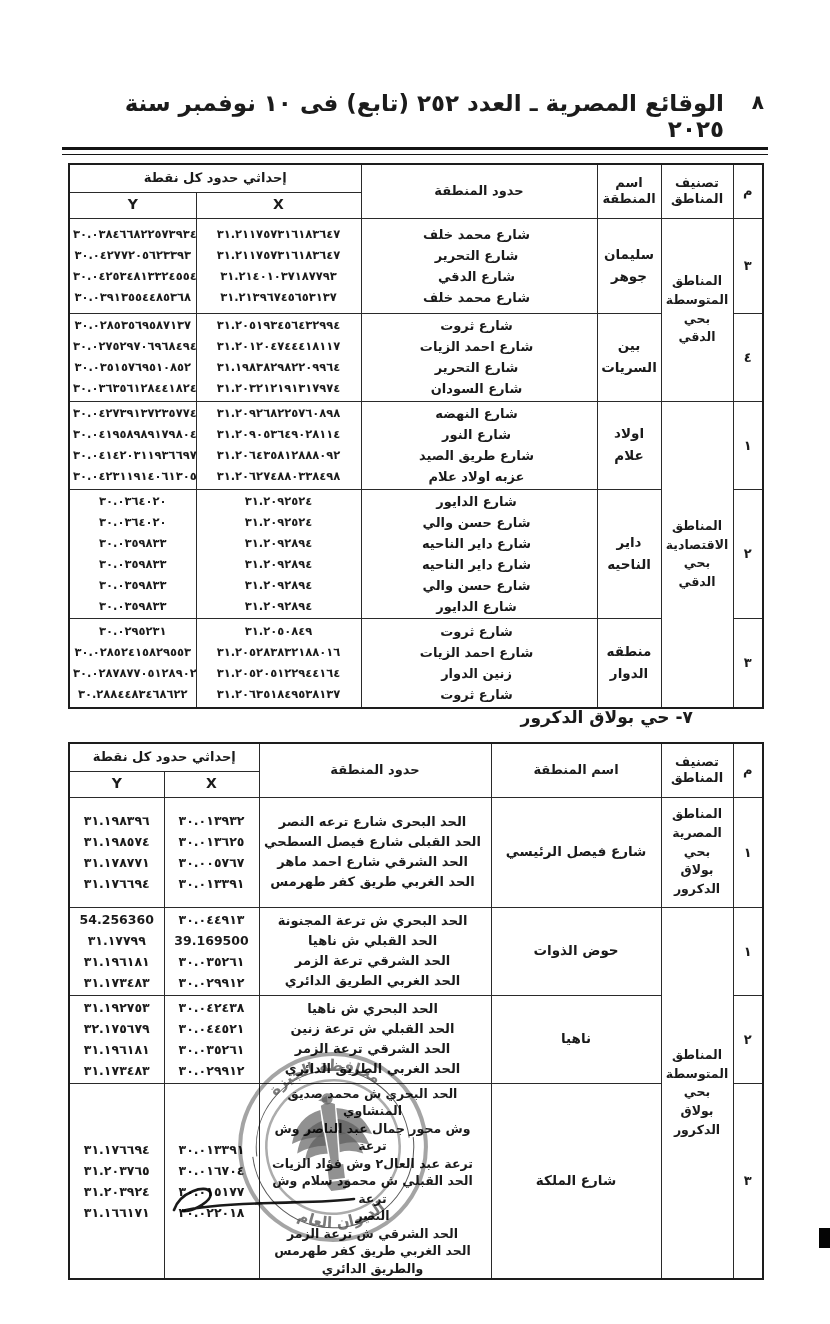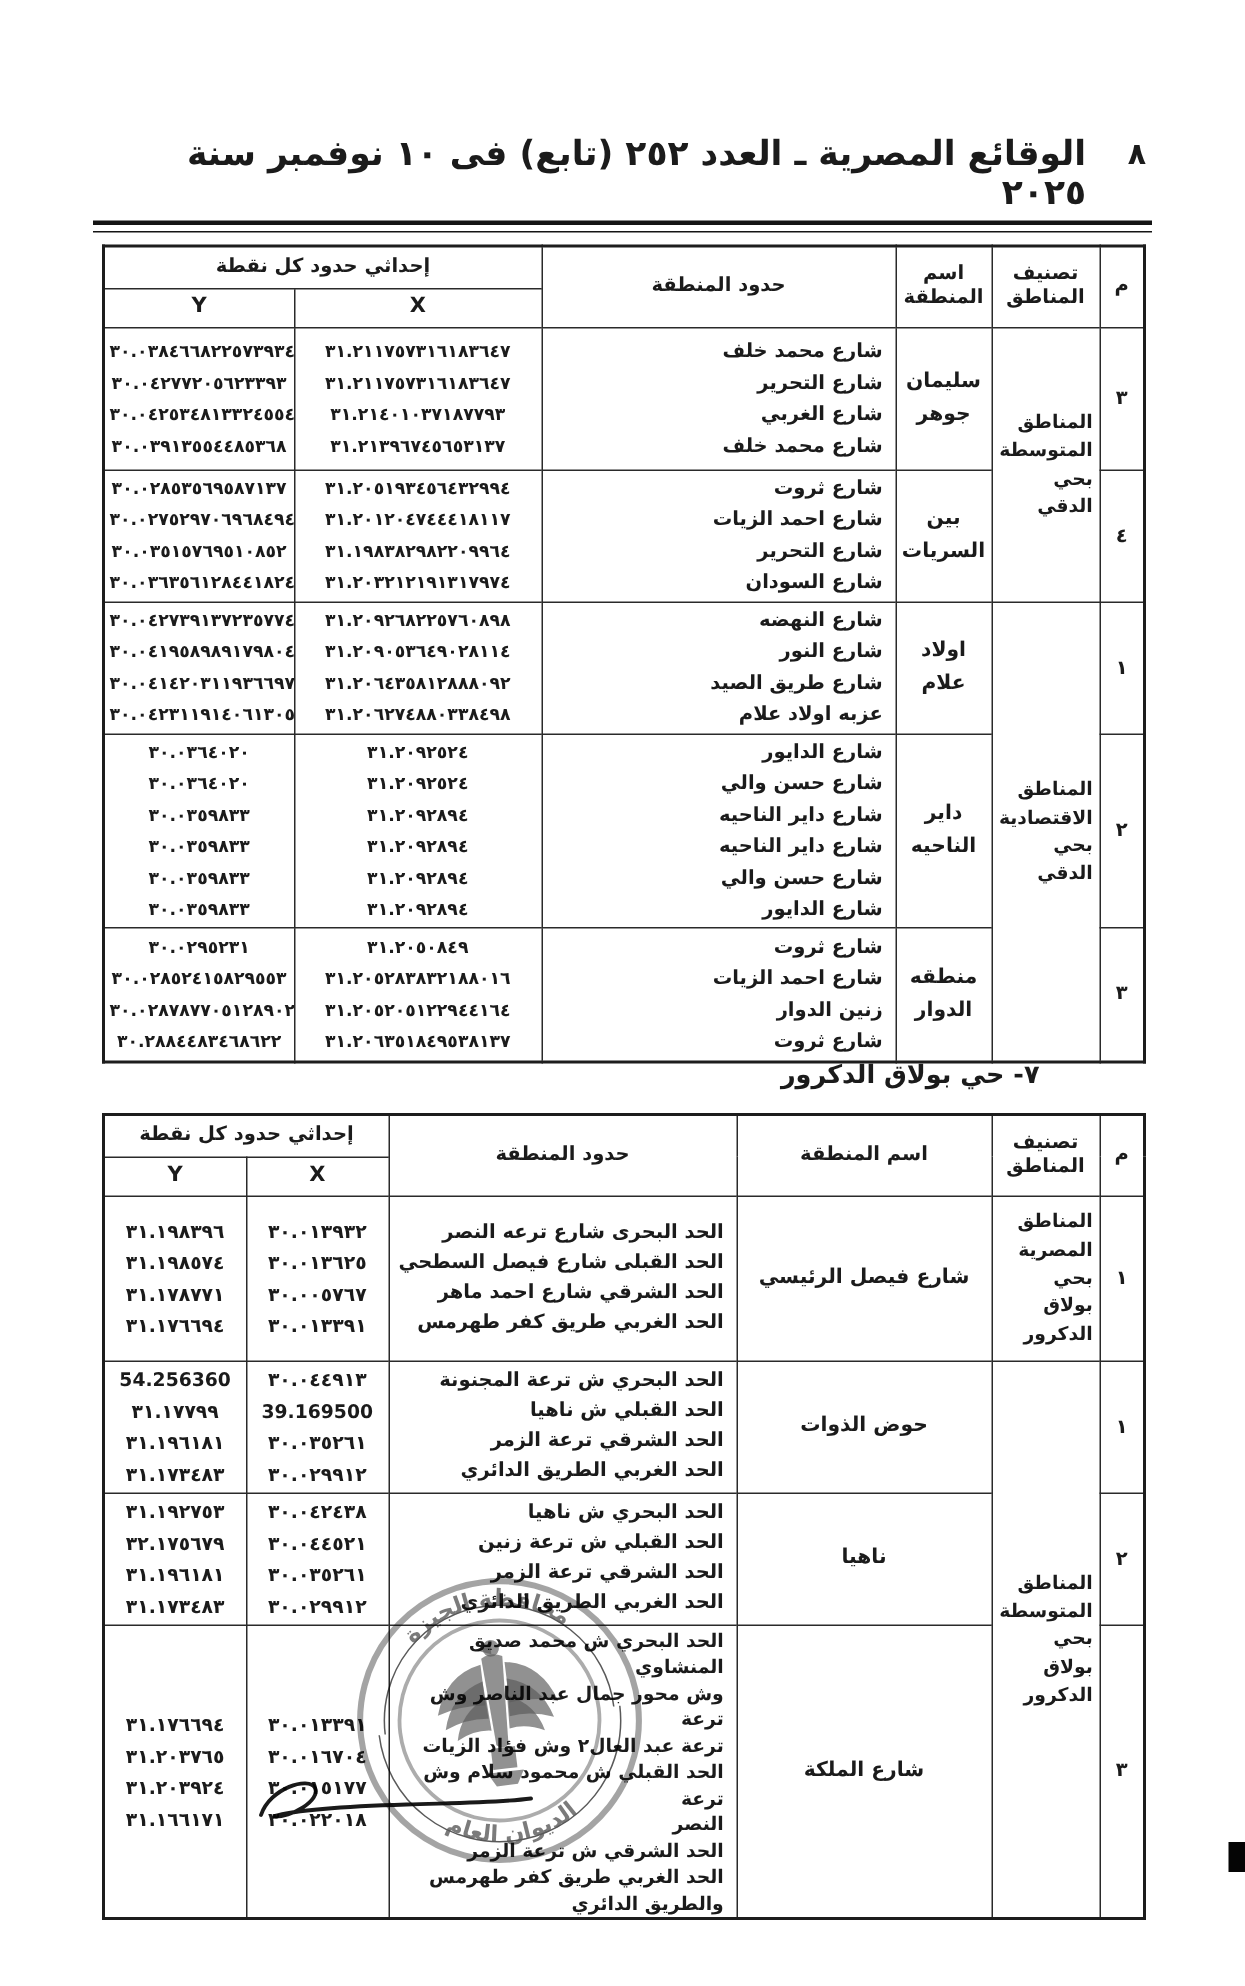--- a/index.html
+++ b/index.html
@@ -17,23 +17,23 @@
         border-top:3px solid #141414; border-bottom:1.5px solid #141414;}
   
   table{border-collapse:collapse; table-layout:fixed; direction:rtl; position:absolute; left:68px;
         background:#fff; border:2px solid #1d1d1d;}
   .t1{top:163px; width:694px;}
   .t2{top:742px; width:694px;}
   th,td{border:1.5px solid #2a2a2a; font-weight:bold; text-align:center; vertical-align:middle; padding:1px 3px; overflow:hidden;}
   th{font-size:13px; line-height:1.25;}
   th.xy{font-size:14px; font-family:"DejaVu Sans",sans-serif;}
   td.c-idx{font-size:13px;}
-  td.c-class{font-size:12.5px; line-height:1.5; padding:1px 4px;text-align:right;}
+  td.c-class{font-size:12.5px; line-height:1.5; padding:1px 4px;}
   td.c-name{font-size:13.5px; line-height:1.6;}
-  td.c-bounds{font-size:13px; text-align:right; padding-right:8px; line-height:21px;}
+  td.c-bounds{font-size:13px; text-align:center; padding-right:8px; line-height:21px;}
   td.c-x,td.c-y{direction:ltr; font-size:11.5px; line-height:21px; letter-spacing:0px; white-space:nowrap;}
   .t2 td.c-bounds{line-height:20px;}
   .t2 td.c-bounds.tight{line-height:17.5px; font-size:12.5px;}
   .t2 td.c-x,.t2 td.c-y{font-size:12.5px; line-height:21px;}
   tr.hh1{height:28px;} tr.hh2{height:26px;}
   tr.rh1{height:95px;} tr.rh2{height:88px;} tr.rh3{height:88px;} tr.rh4{height:113px;} tr.rh5{height:90px;}
   tr.sh1{height:110px;} tr.sh2{height:88px;} tr.sh3{height:88px;} tr.sh4{height:139px;}
   
   .sec-head{position:absolute; top:707px; right:137px; direction:rtl; font-size:17px; font-weight:bold;}
   
@@ -76,21 +76,21 @@
       <th class="xy">Y</th>
     </tr>
 
     <tr class="rh1">
       <td class="c-idx">٣</td>
       <td class="c-class" rowspan="2">المناطق المتوسطة بحي الدقي</td>
       <td class="c-name">سليمان جوهر</td>
       <td class="c-bounds">
             <div>شارع محمد خلف</div>
             <div>شارع التحرير</div>
-            <div>شارع الغربي</div>
+            <div>شارع الدقي</div>
             <div>شارع محمد خلف</div>
           </td>
       <td class="c-x">
             <div>٣١.٢١١٧٥٧٣١٦١٨٣٦٤٧</div>
             <div>٣١.٢١١٧٥٧٣١٦١٨٣٦٤٧</div>
             <div>٣١.٢١٤٠١٠٣٧١٨٧٧٩٣</div>
             <div>٣١.٢١٣٩٦٧٤٥٦٥٣١٣٧</div>
           </td>
       <td class="c-y">
             <div>٣٠.٠٣٨٤٦٦٨٢٢٥٧٣٩٣٤</div>

